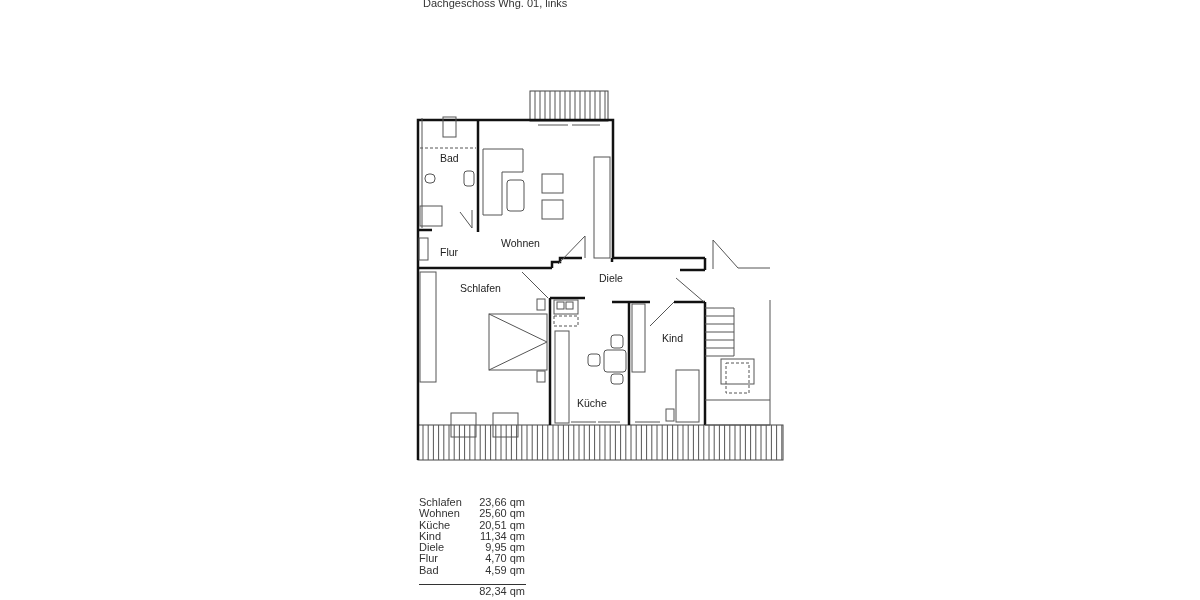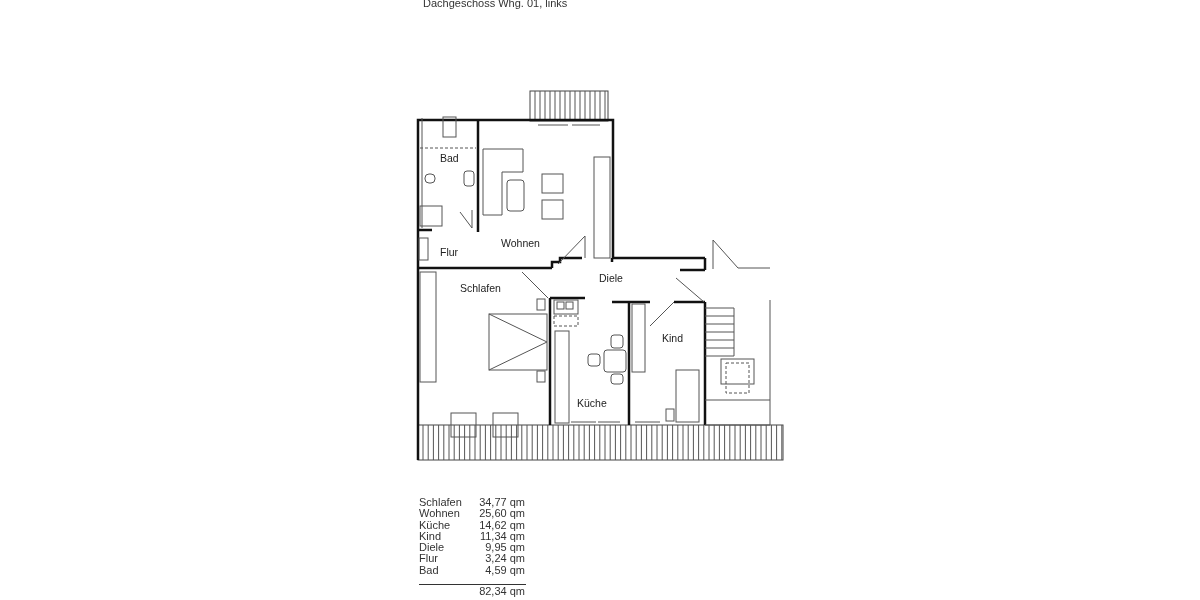--- a/index.html
+++ b/index.html
@@ -211,41 +211,41 @@
   <text class="room-label" x="501" y="247">Wohnen</text>
   <text class="room-label" x="460" y="292">Schlafen</text>
   <text class="room-label" x="599" y="282">Diele</text>
   <text class="room-label" x="577" y="407">Küche</text>
   <text class="room-label" x="662" y="342">Kind</text>
 </svg>
 
 <div id="areas">
     <div class="row">
       <span>Schlafen</span>
-      <span>34,77 qm</span>
+      <span>23,66 qm</span>
     </div>
     <div class="row">
       <span>Wohnen</span>
       <span>25,60 qm</span>
     </div>
     <div class="row">
       <span>Küche</span>
-      <span>14,62 qm</span>
+      <span>20,51 qm</span>
     </div>
     <div class="row">
       <span>Kind</span>
       <span>11,34 qm</span>
     </div>
     <div class="row">
       <span>Diele</span>
       <span>9,95 qm</span>
     </div>
     <div class="row">
       <span>Flur</span>
-      <span>3,24 qm</span>
+      <span>4,70 qm</span>
     </div>
     <div class="row">
       <span>Bad</span>
       <span>4,59 qm</span>
     </div>
     <div class="total-line"></div>
     <div class="total">82,34 qm</div>
   </div>
 
 </body></html>

